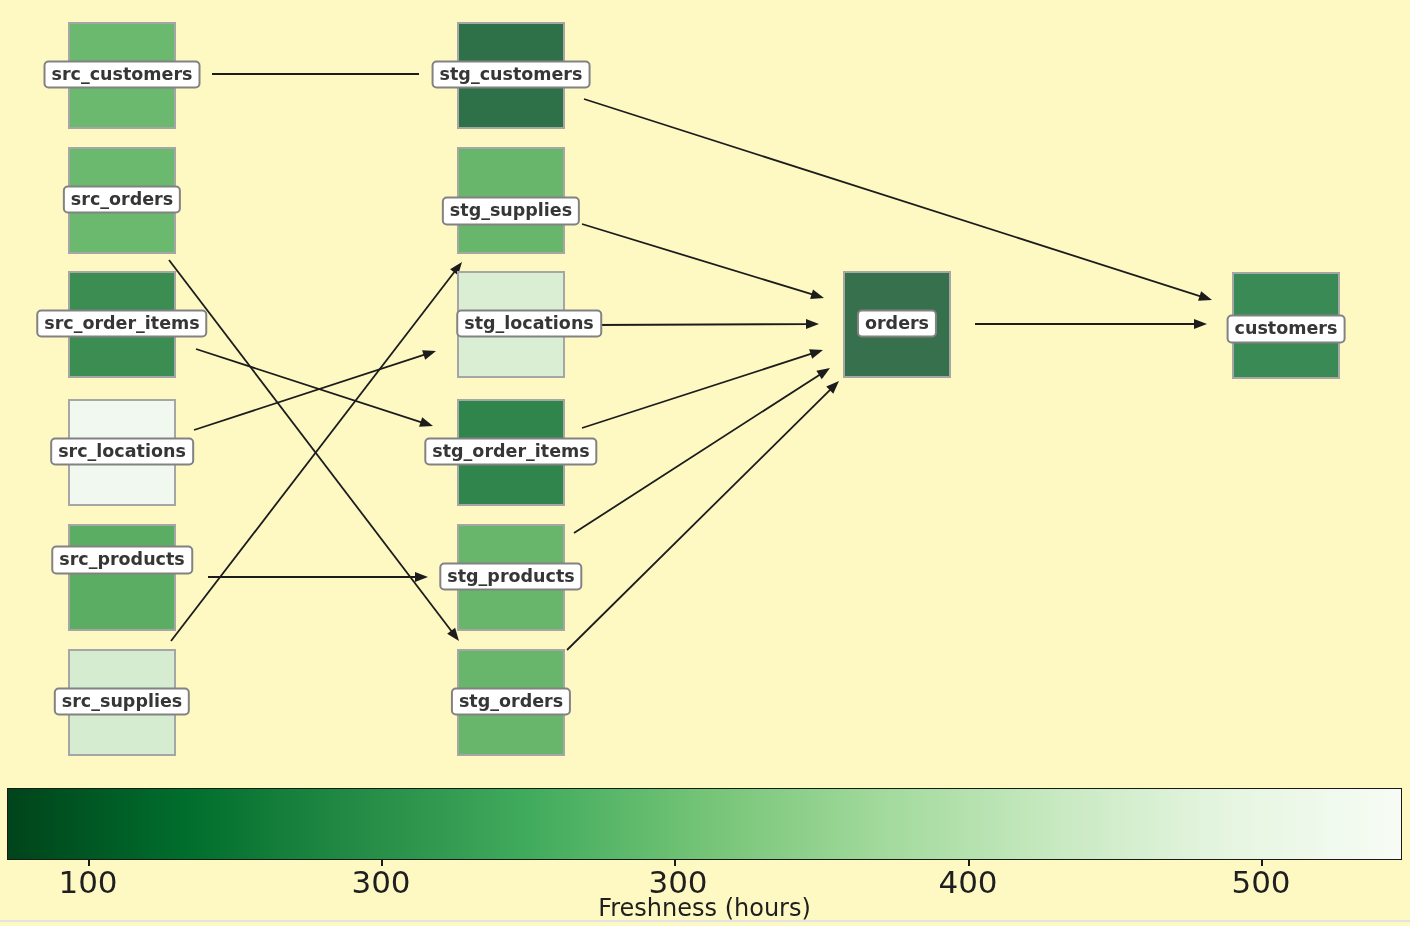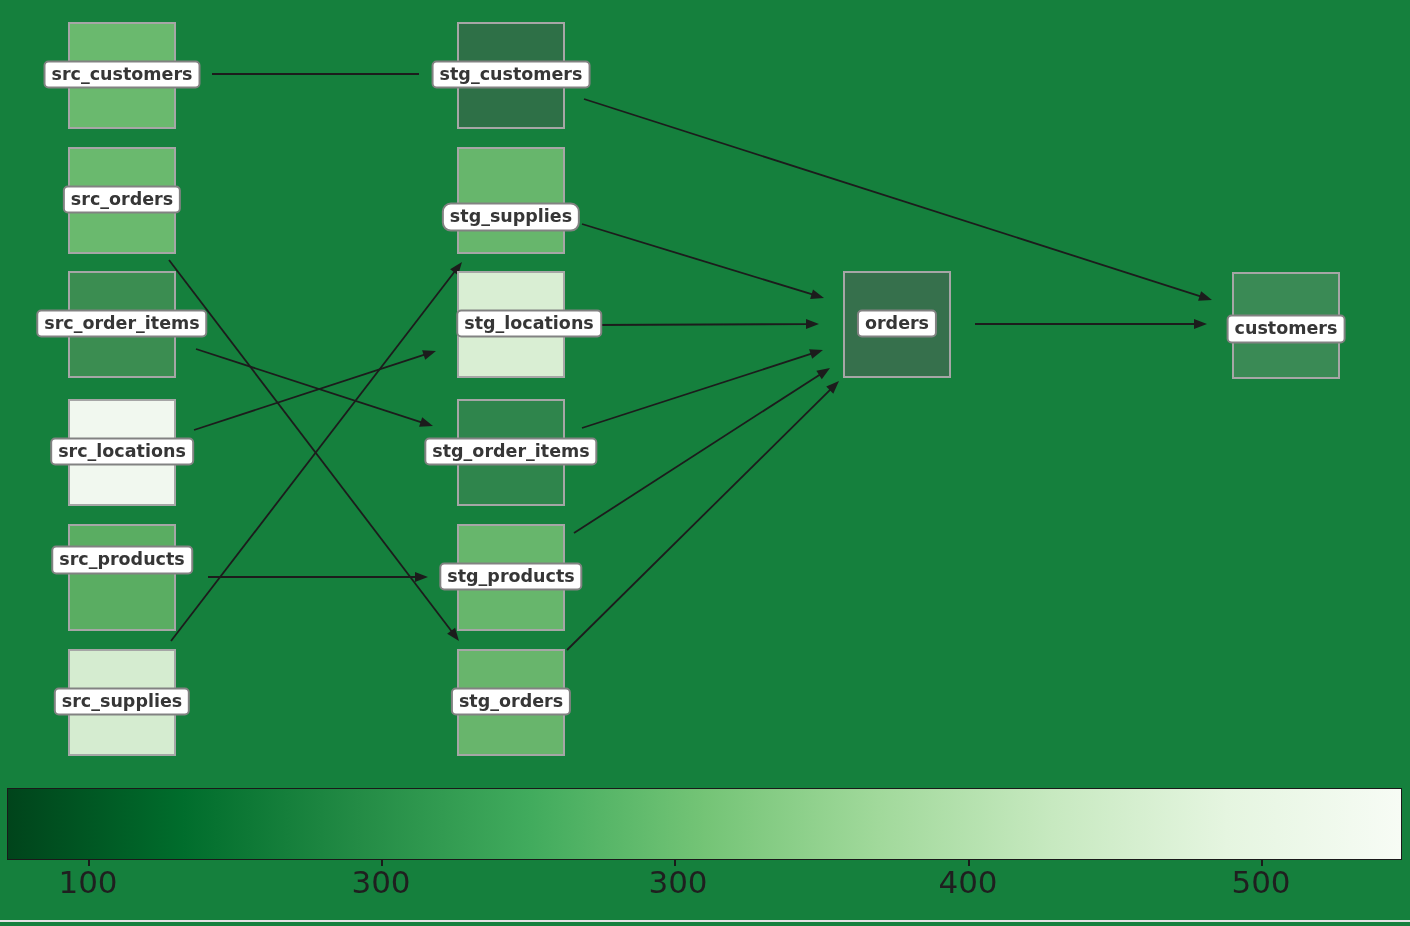--- a/index.html
+++ b/index.html
@@ -1,19 +1,19 @@
 <!DOCTYPE html>
 <html><head>
 <meta charset="utf-8">
 <style>
   html,body{margin:0;padding:0;background:#ffffff;}
   #figure{
     position:relative;
     width:1410px;height:926px;
-    background:#15803d;
+    background:#fef9c3;
     overflow:hidden;
     font-family:"DejaVu Sans",sans-serif;
   }
   #edge-layer{position:absolute;left:0;top:0;width:1410px;height:926px;pointer-events:none;}
   .node{
     position:absolute;
     box-sizing:border-box;
     border:2px solid #a6a6a6;
   }
   .node-label{
@@ -100,21 +100,21 @@
       <div class="node-label" style="left: 122px; top: 323.5px;">src_order_items</div>
       <div class="node" style="left: 68px; top: 398.5px; width: 108px; height: 107px; background: rgb(241, 248, 239);"></div>
       <div class="node-label" style="left: 122px; top: 451.5px;">src_locations</div>
       <div class="node" style="left: 68px; top: 523.5px; width: 108px; height: 107px; background: rgb(90, 173, 98);"></div>
       <div class="node-label" style="left: 122px; top: 560px; text-align: right;">src_products</div>
       <div class="node" style="left: 68px; top: 648.5px; width: 108px; height: 107px; background: rgb(213, 236, 208);"></div>
       <div class="node-label" style="left: 122px; top: 701.5px;">src_supplies</div>
       <div class="node" style="left: 457px; top: 21.5px; width: 108px; height: 107px; background: rgb(46, 112, 71);"></div>
       <div class="node-label" style="left: 511px; top: 74.5px;">stg_customers</div>
       <div class="node" style="left: 457px; top: 146.5px; width: 108px; height: 107px; background: rgb(103, 182, 108);"></div>
-      <div class="node-label" style="left: 511px; top: 217px; border-radius: 9px;">stg_supplies</div>
+      <div class="node-label" style="left: 511px; top: 211px;">stg_supplies</div>
       <div class="node" style="left: 457px; top: 270.5px; width: 108px; height: 107px; background: rgb(217, 238, 211);"></div>
       <div class="node-label" style="left: 511px; top: 323.5px; margin-left: 18px;">stg_locations</div>
       <div class="node" style="left: 457px; top: 398.5px; width: 108px; height: 107px; background: rgb(47, 133, 76);"></div>
       <div class="node-label" style="left: 511px; top: 451.5px;">stg_order_items</div>
       <div class="node" style="left: 457px; top: 523.5px; width: 108px; height: 107px; background: rgb(103, 182, 108);"></div>
       <div class="node-label" style="left: 511px; top: 576.5px;">stg_products</div>
       <div class="node" style="left: 457px; top: 648.5px; width: 108px; height: 107px; background: rgb(104, 181, 108);"></div>
       <div class="node-label" style="left: 511px; top: 701.5px;">stg_orders</div>
       <div class="node" style="left: 843px; top: 270.5px; width: 108px; height: 107px; background: rgb(54, 112, 76);"></div>
       <div class="node-label" style="left: 897px; top: 323.5px;">orders</div>
@@ -127,14 +127,15 @@
       <div class="cbar-ticklabel" style="left: 88px; top: 864px;">100</div>
       <div class="cbar-tick" style="left: 381px; top: 860px;"></div>
       <div class="cbar-ticklabel" style="left: 381px; top: 864px;">300</div>
       <div class="cbar-tick" style="left: 674px; top: 860px;"></div>
       <div class="cbar-ticklabel" style="left: 678px; top: 864px;">300</div>
       <div class="cbar-tick" style="left: 968px; top: 860px;"></div>
       <div class="cbar-ticklabel" style="left: 968px; top: 864px;">400</div>
       <div class="cbar-tick" style="left: 1261px; top: 860px;"></div>
       <div class="cbar-ticklabel" style="left: 1261px; top: 864px;">500</div>
     </div>
+  <div id="cbar-axis-label" style="left: 704.5px; top: 894px;">Freshness (hours)</div>
   <div id="bottom-hairline" style="top: 920px;"></div>
 </div>
 
 </body></html>

